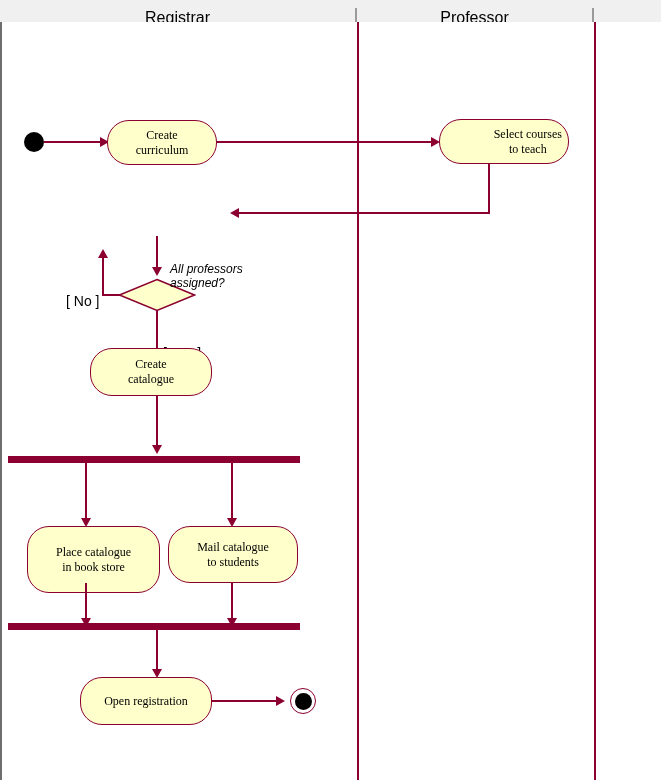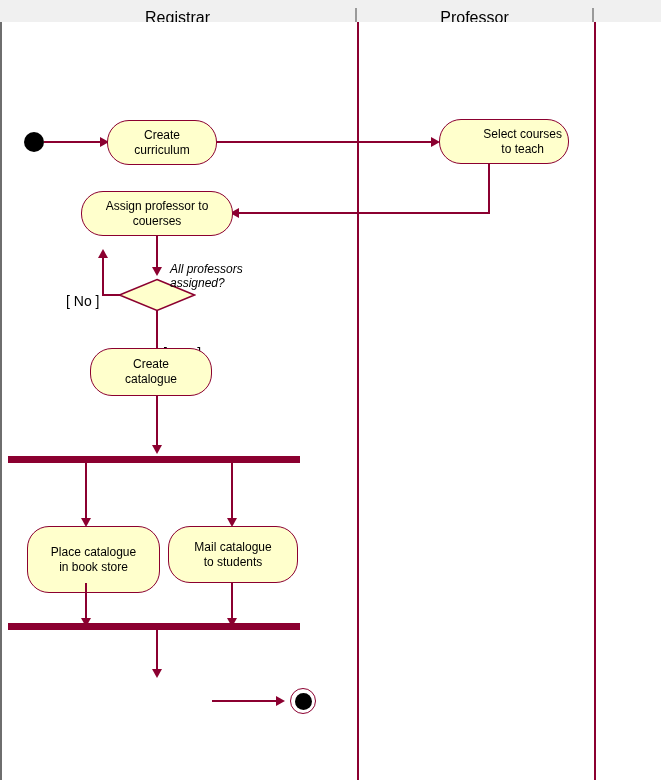--- a/index.html
+++ b/index.html
@@ -74,20 +74,21 @@
     box-sizing: border-box;
     display: flex;
     align-items: center;
     justify-content: center;
     text-align: center;
     font-size: 12px;
     color: #000000;
     line-height: 1.25;
     white-space: pre-line;
     padding: 2px 6px;
+    font-family: Liberation Serif, serif;
   }
 
   
   .start-node {
     position: absolute;
     width: 20px;
     height: 20px;
     border-radius: 50%;
     background: #000000;
   }
@@ -209,24 +210,20 @@
 
     <div class="activity" style="left:437px; top:97px; width:130px; height:45px;justify-content:flex-end;">
       <span>Select courses
 to teach</span>
     </div>
 
     <div class="edge-v" style="left:486px; top:142px; height:50px;"></div>
     <div class="edge-h" style="left:236px; top:190.4px; width:251px;"></div>
     <div class="arrow arrow-left" style="left:228px; top:186px;"></div>
 
-    <div class="activity" style="left:79px; top:169px; width:152px; height:45px;">
-      <span>Assign professor to
-couerses</span>
-    </div>
 
     <div class="edge-v" style="left:154px; top:214px; height:36px;"></div>
     <div class="arrow arrow-down" style="left:150px; top:245px;"></div>
 
     <div class="decision" style="left:116px; top:256px;">
       <svg width="78" height="34" viewBox="0 0 78 34">
         <polygon points="39,1.5 76.5,17 39,32.5 1.5,17" fill="#FFFFCC" stroke="#8B0030" stroke-width="1.6"></polygon>
       </svg>
     </div>
     <div class="decision-label" style="left:168px; top:240px;">All professors
@@ -271,20 +268,23 @@
     <div class="arrow arrow-down" style="left:79px; top:596px;"></div>
 
     <div class="edge-v" style="left:229px; top:561px; height:41px;"></div>
     <div class="arrow arrow-down" style="left:225px; top:596px;"></div>
 
     <div class="sync-bar" style="left:6px; top:601px; width:292px;"></div>
 
     <div class="edge-v" style="left:154px; top:608px; height:44px;"></div>
     <div class="arrow arrow-down" style="left:150px; top:647px;"></div>
 
+    <div class="activity" style="left:78px; top:655px; width:132px; height:48px;">
+      <span>Open registration</span>
+    </div>
 
     <div class="edge-h" style="left:210px; top:678.4px; width:69px;"></div>
     <div class="arrow arrow-right" style="left:274px; top:674px;"></div>
 
     <div class="end-node" style="left:288px; top:666px;"></div>
 
   </div>
 </div>
 
 </body></html>

